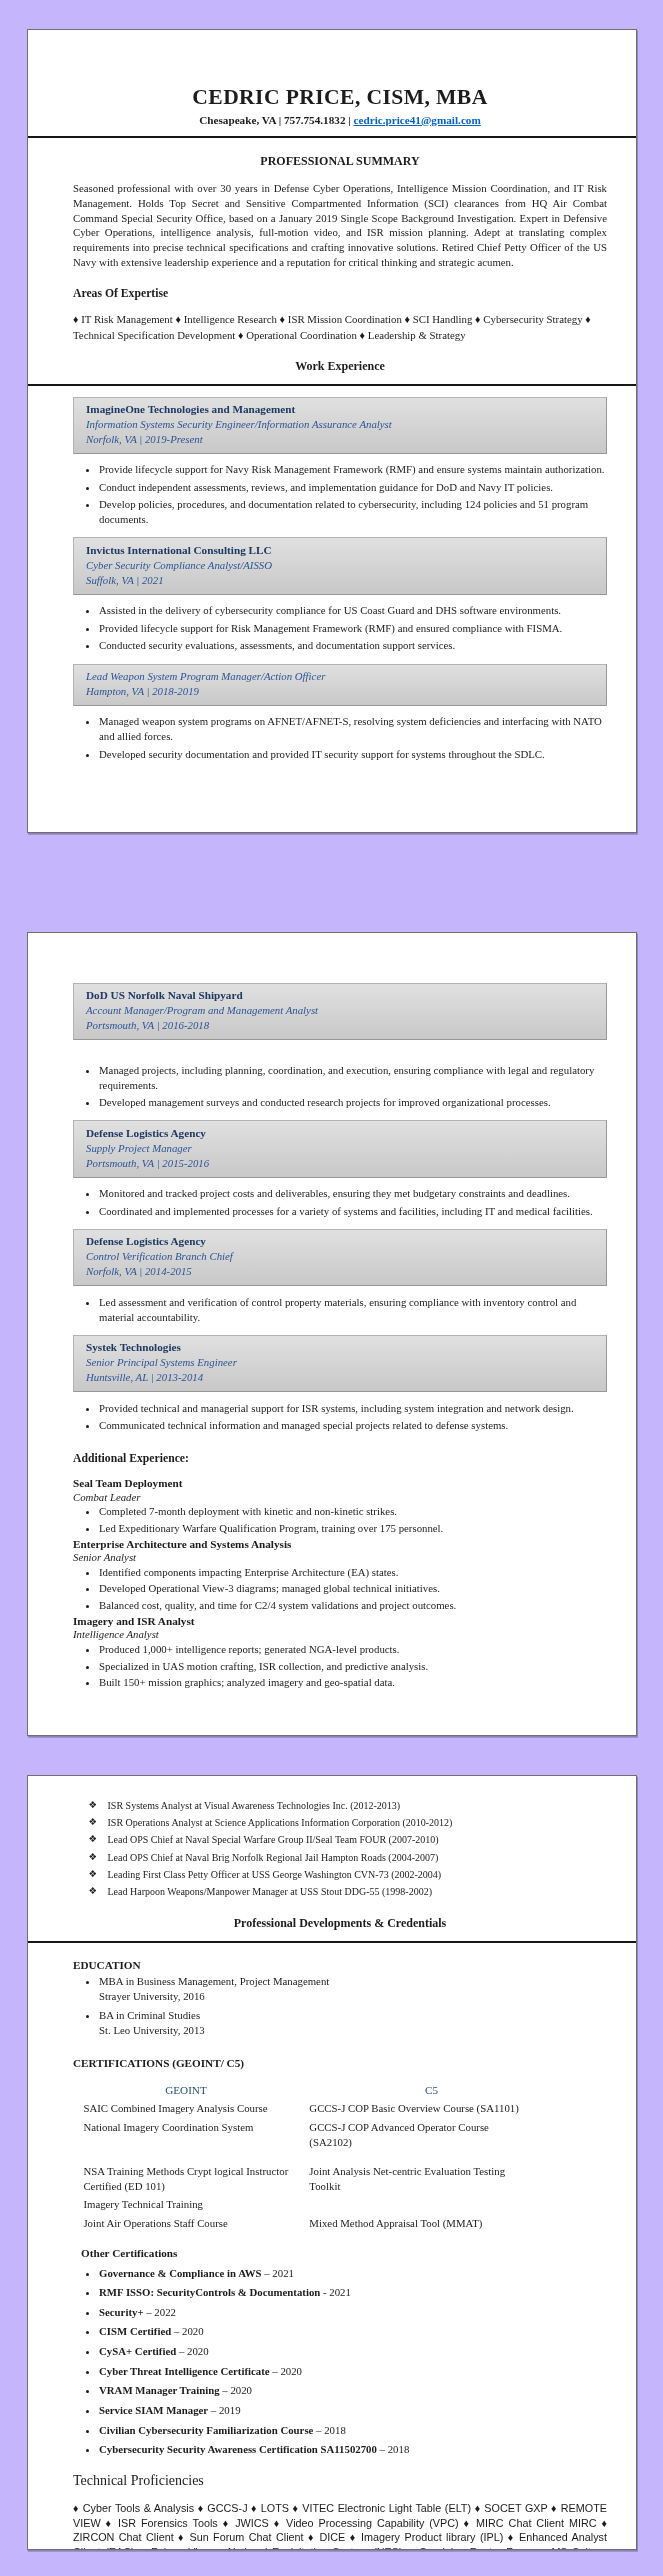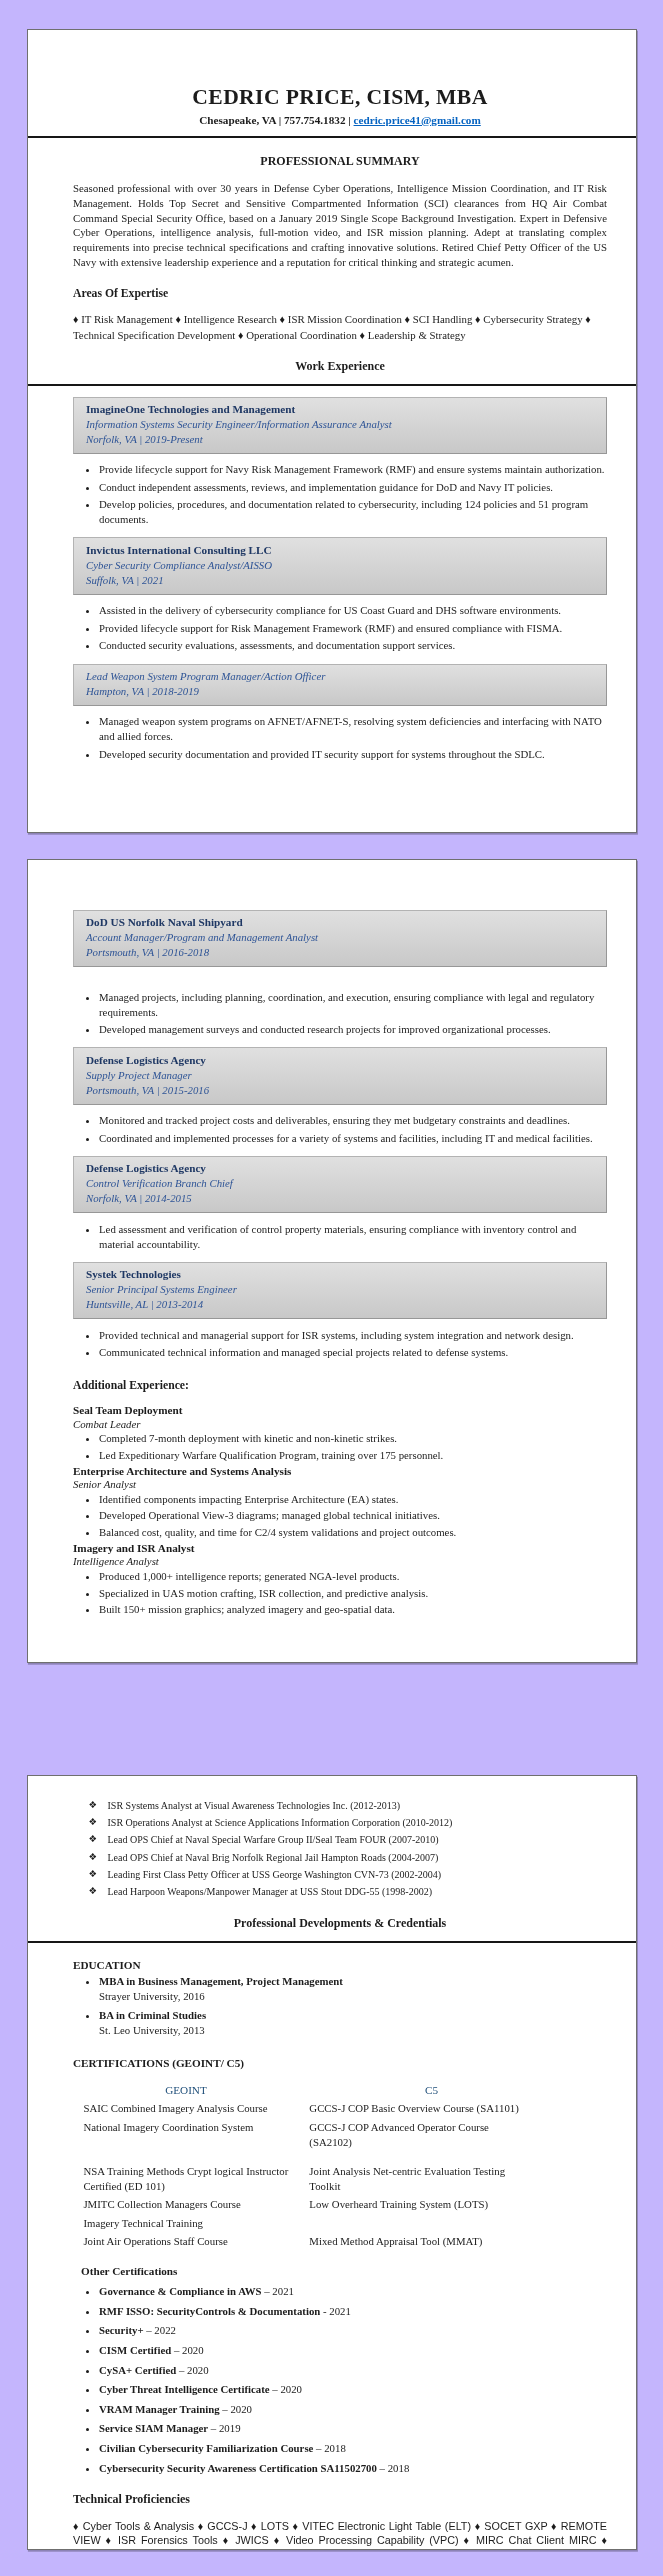--- a/index.html
+++ b/index.html
@@ -7,21 +7,21 @@
   body { font-family:"Liberation Serif", serif; color:#1c1c1c; }
   .canvas { position:relative; width:664px; height:2576px; background:#c4b5fd; overflow:hidden; }
 
   .page {
     position:absolute; left:27px; width:610px; box-sizing:border-box;
     background:#ffffff; border:0.9px solid #6f6f6f;
     box-shadow:0.9px 1.7px 0 rgba(0,0,0,0.28);
     overflow:hidden;
   }
   #page1 { top:28.5px;  height:804px; }
-  #page2 { top:859px; height:804px; }
+  #page2 { top:932px; height:804px; }
   #page3 { top:1775px; height:775px; }
 
   .inner { padding:0 29px 0 45px; }
 
   .name { text-align:center; font-size:21.6px; font-weight:bold; letter-spacing:0.4px; margin:55px 0 0; }
   .contact { text-align:center; font-size:11.2px; font-weight:bold; margin-top:4.3px; }
   .email { color:#0563c1; text-decoration:underline; font-weight:bold; cursor:pointer; }
 
   .rule-thick { border-top:2.6px solid #161616; margin:10.4px 0 0; }
   .full { margin-left:-29px; margin-right:-29px; }
@@ -51,35 +51,35 @@
   ul.tight { margin:1.7px 0 1.7px; padding-left:26px; font-size:10.8px; line-height:1.38; }
   ul.tight li { margin-bottom:1.7px; }
 
   ul.career { list-style:none; margin:22.5px 0 0; padding-left:15.6px; font-size:10px; line-height:1.45; }
   ul.career li { margin-bottom:2.6px; }
   ul.career li::before { content:"\2756"; font-size:9.5px; margin-right:10.4px; position:relative; top:-0.9px; }
 
   .edu-head { font-size:11.2px; font-weight:bold; margin:15.6px 0 3.5px; }
   ul.edu { margin:3.5px 0 0; padding-left:26px; font-size:10.8px; line-height:1.4; }
   ul.edu li { margin-bottom:3.5px; }
-  .degree { font-weight:bold; }
+  .degree { font-weight:normal; }
 
   .cert-title { font-size:11.2px; font-weight:bold; margin:19px 0 0; }
   table.certs { border-collapse:collapse; margin-top:14px; width:92%; font-size:10.8px; }
   table.certs th { color:#1f4e79; font-size:11.2px; font-weight:normal; text-align:center; padding-bottom:3.5px; }
   table.certs td { vertical-align:top; padding:1.7px 5.2px 1.7px 10.4px; line-height:1.4; white-space:pre-line; }
   table.certs col.c1 { width:46%; }
   table.certs col.c2 { width:54%; }
 
   .other-head { font-size:11.2px; font-weight:bold; margin:14px 8px 0; }
   ul.other { margin:7px 0 0; padding-left:26px; font-size:10.8px; line-height:1.42; }
   ul.other li { margin-bottom:4.3px; }
   ul.other .lbl { font-weight:bold; }
 
-  .tech-head { font-size:12px; font-weight:bold; margin:15.6px 0 0; }
+  .tech-head { font-size:14px; font-weight:normal; margin:15.6px 0 0; }
   .tech-body { font-family:"Liberation Sans", sans-serif; font-size:10.8px; line-height:1.36; text-align:justify; margin:12px 0 0; }
 </style>
 </head>
 <body>
 
 <div class="canvas">
 
   <section class="page" id="page1">
     <div class="inner">
       <h1 class="name">CEDRIC PRICE, CISM, MBA</h1>
@@ -261,24 +261,20 @@
         <tr>
           <td>National Imagery Coordination System</td>
           <td>GCCS-J COP Advanced Operator Course
 (SA2102)</td>
         </tr>
         <tr>
           <td style="padding-top:12px;">NSA Training Methods Crypt logical Instructor
 Certified (ED 101)</td>
           <td style="padding-top:12px;">Joint Analysis Net-centric Evaluation Testing
 Toolkit</td>
-        </tr>
-        <tr>
-          <td>JMITC Collection Managers Course</td>
-          <td>Low Overheard Training System (LOTS)</td>
         </tr>
         <tr>
           <td>Imagery Technical Training</td>
           <td></td>
         </tr>
         <tr>
           <td>Joint Air Operations Staff Course</td>
           <td>Mixed Method Appraisal Tool (MMAT)</td>
         </tr>
       </tbody>

